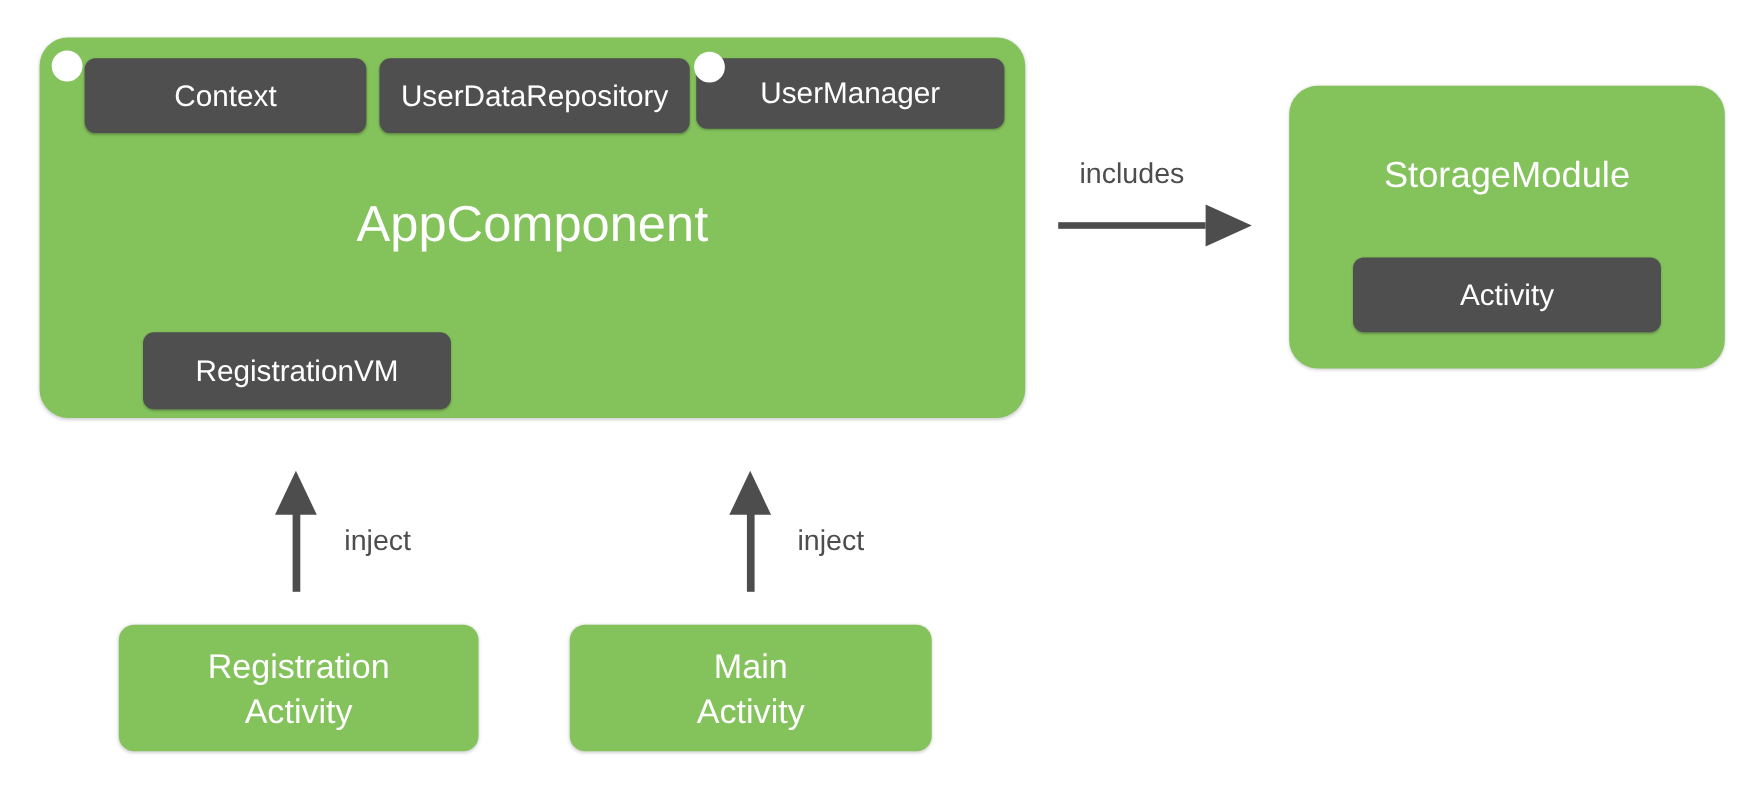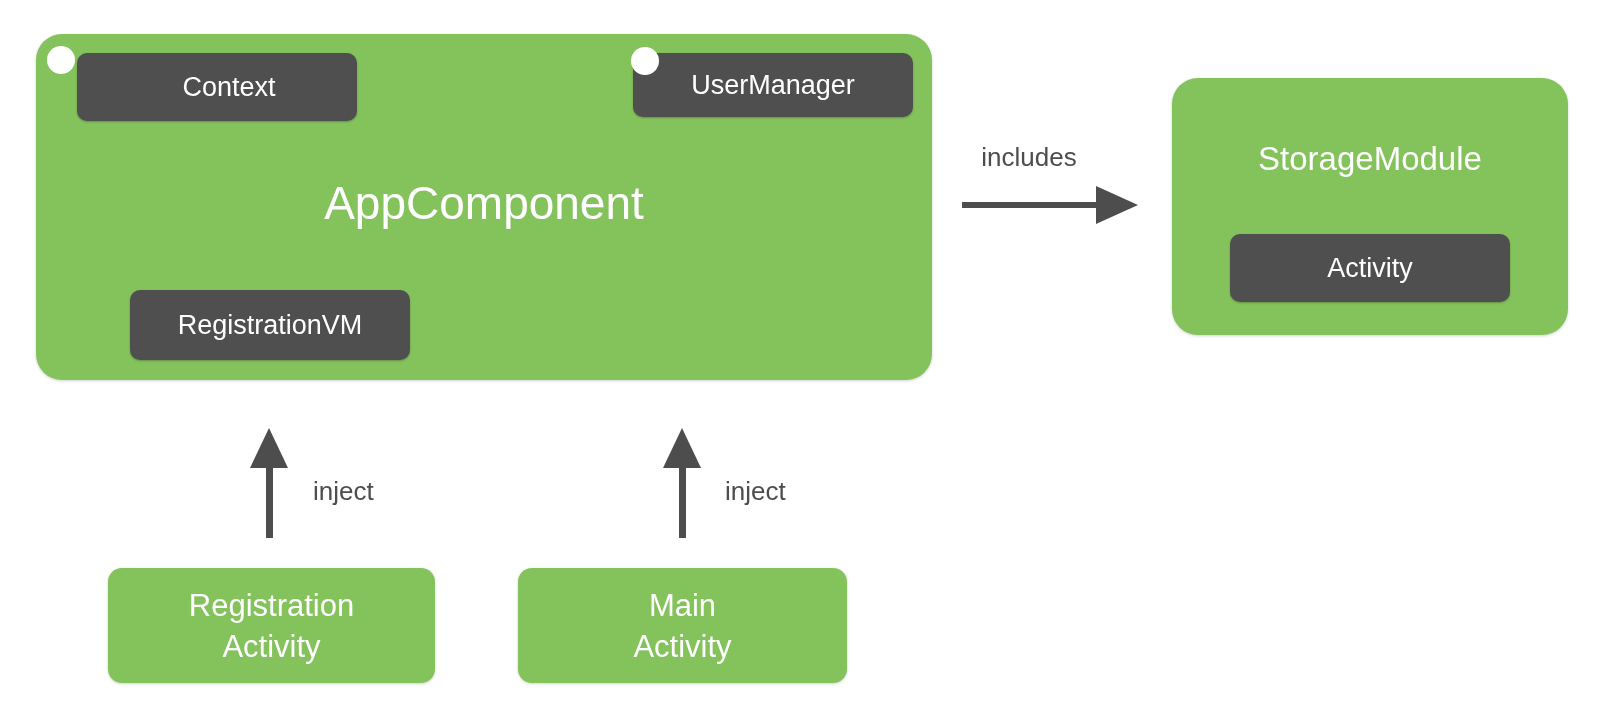--- a/index.html
+++ b/index.html
@@ -14,24 +14,24 @@
   .activity{border-radius:14px;display:flex;align-items:center;justify-content:center;text-align:center;}
   .act-reg{left:108px;top:568px;width:327px;height:115px;}
   .act-main{left:518px;top:568px;width:329px;height:115px;}
   .activity .act-label{color:#ffffff;font-size:31px;line-height:41px;font-weight:400;}
   
   .chip{
     position:absolute;background:#4F4F4F;border-radius:10px;
     display:flex;align-items:center;justify-content:center;
     color:#ffffff;font-size:27px;box-shadow:0 1px 2px rgba(0,0,0,0.25);
   }
-  .chip-context{left:41px;top:19px;width:256px;height:68px;padding-left:24px;}
+  .chip-context{left:41px;top:19px;width:256px;height:68px;}
   .chip-udr{left:309px;top:19px;width:282px;height:68px;}
   .chip-um{left:597px;top:19px;width:280px;height:64px;}
-  .chip-regvm{left:94px;top:256px;width:280px;height:70px;}
+  .chip-regvm{left:94px;top:268px;width:280px;height:70px;}
   .chip-mainvm{left:506px;top:258px;width:280px;height:70px;}
   .chip-storage{left:58px;top:156px;width:280px;height:68px;}
   
   .app-title{
     position:absolute;left:0;top:142px;width:100%;text-align:center;
     color:#ffffff;font-size:46px;font-weight:400;
   }
   .storage-title{
     position:absolute;left:0;top:62px;width:100%;text-align:center;
     color:#ffffff;font-size:33px;font-weight:400;
@@ -69,20 +69,23 @@
 
 <div class="canvas">
 
   <div class="gnode app">
     <span class="dot dot-a"></span>
     <span class="dot dot-b"></span>
 
     <div class="chip chip-context">
       <span>Context</span>
     </div>
+    <div class="chip chip-udr">
+      <span>UserDataRepository</span>
+    </div>
     <div class="chip chip-um">
       <span>UserManager</span>
     </div>
 
     <div class="app-title">AppComponent</div>
 
     <div class="chip chip-regvm">
       <span>RegistrationVM</span>
     </div>
   </div>

